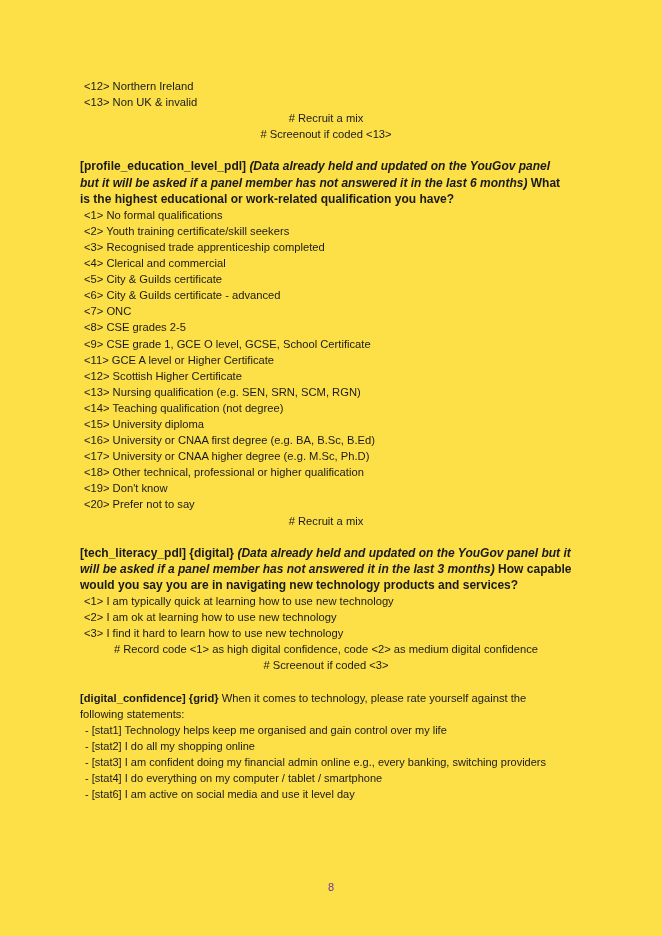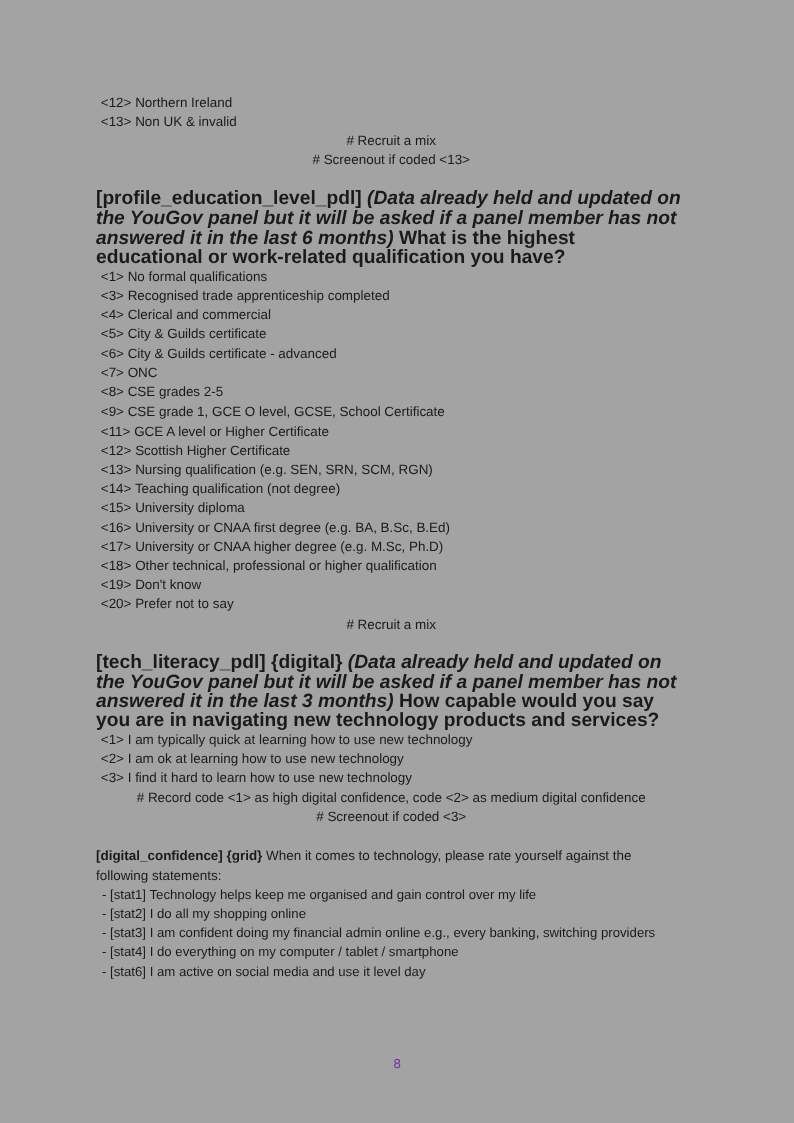--- a/index.html
+++ b/index.html
@@ -11,21 +11,21 @@
     width: 662px;
     height: 936px;
     font-family: "Liberation Sans", sans-serif;
     color: #1a1a1a;
     -webkit-font-smoothing: antialiased;
   }
   .page {
     position: relative;
     width: 662px;
     height: 936px;
-    background: #a3a3a3;
+    background: #fde047;
     box-sizing: border-box;
     padding: 78px 72px 0 80px;
     overflow: hidden;
   }
   .doc-body {
     width: 492px;
     font-size: 11.2px;
     line-height: 16.1px;
   }
   .opt {
@@ -44,21 +44,21 @@
     margin: 0;
     padding-left: 0;
     font-size: 11px;
     line-height: 16.1px;
   }
   .stat .bullet-indent {
     padding-left: 5px;
   }
   .qhead {
     margin: 0;
-    font-size: 16px;
+    font-size: 12px;
     line-height: 16.1px;
     font-weight: bold;
   }
   .qhead .ital {
     font-style: italic;
     font-weight: bold;
   }
   .qhead-light {
     margin: 0;
     font-size: 11.2px;
@@ -94,20 +94,21 @@
       <div class="opt">&lt;13&gt; Non UK &amp; invalid</div>
       <div class="note"># Recruit a mix</div>
       <div class="note"># Screenout if coded &lt;13&gt;</div>
     </div>
 
     <div class="spacer"></div>
 
     <div>
       <p class="qhead"><span>[profile_education_level_pdl] </span><span class="ital">(Data already held and updated on the YouGov panel but it will be asked if a panel member has not answered it in the last 6 months)</span><span> What is the highest educational or work-related qualification you have?</span></p>
       <div class="opt">&lt;1&gt; No formal qualifications</div>
+      <div class="opt">&lt;2&gt; Youth training certificate/skill seekers</div>
       <div class="opt">&lt;3&gt; Recognised trade apprenticeship completed</div>
       <div class="opt">&lt;4&gt; Clerical and commercial</div>
       <div class="opt">&lt;5&gt; City &amp; Guilds certificate</div>
       <div class="opt">&lt;6&gt; City &amp; Guilds certificate - advanced</div>
       <div class="opt">&lt;7&gt; ONC</div>
       <div class="opt">&lt;8&gt; CSE grades 2-5</div>
       <div class="opt">&lt;9&gt; CSE grade 1, GCE O level, GCSE, School Certificate</div>
       <div class="opt">&lt;11&gt; GCE A level or Higher Certificate</div>
       <div class="opt">&lt;12&gt; Scottish Higher Certificate</div>
       <div class="opt">&lt;13&gt; Nursing qualification (e.g. SEN, SRN, SCM, RGN)</div>

